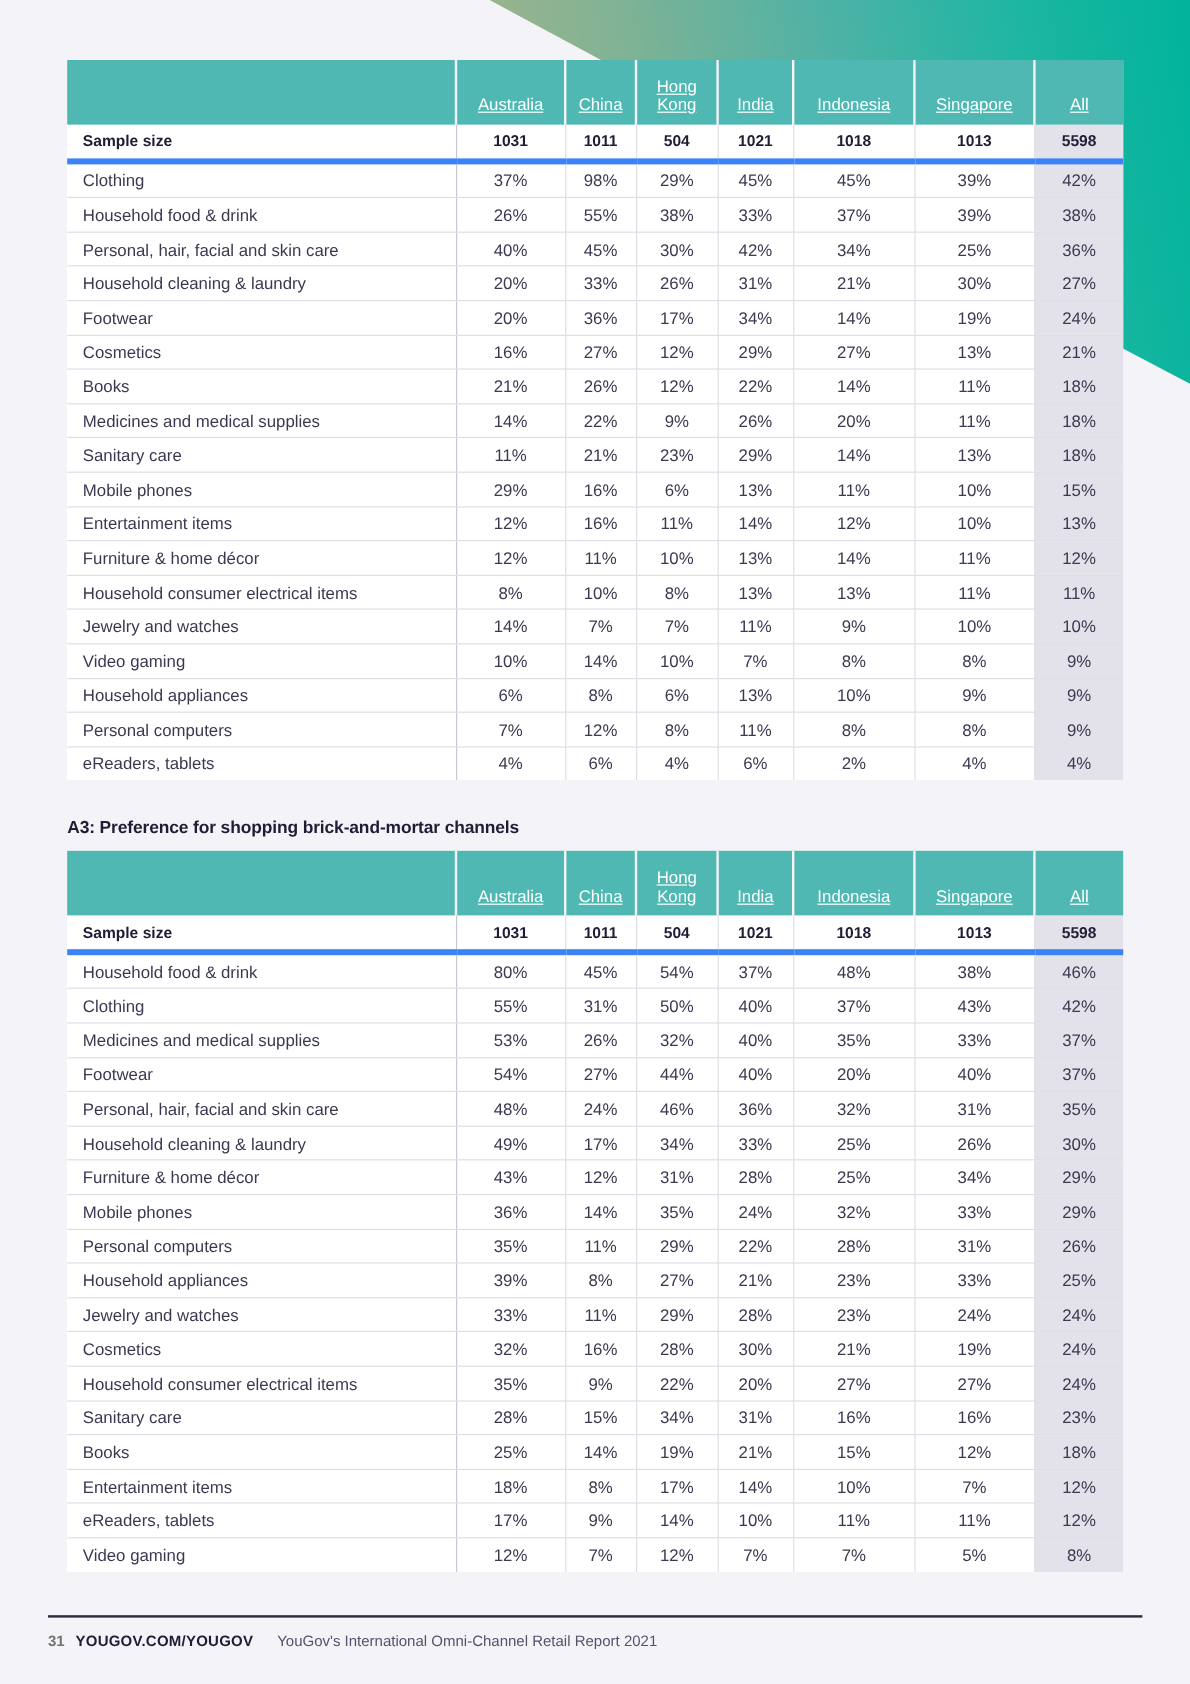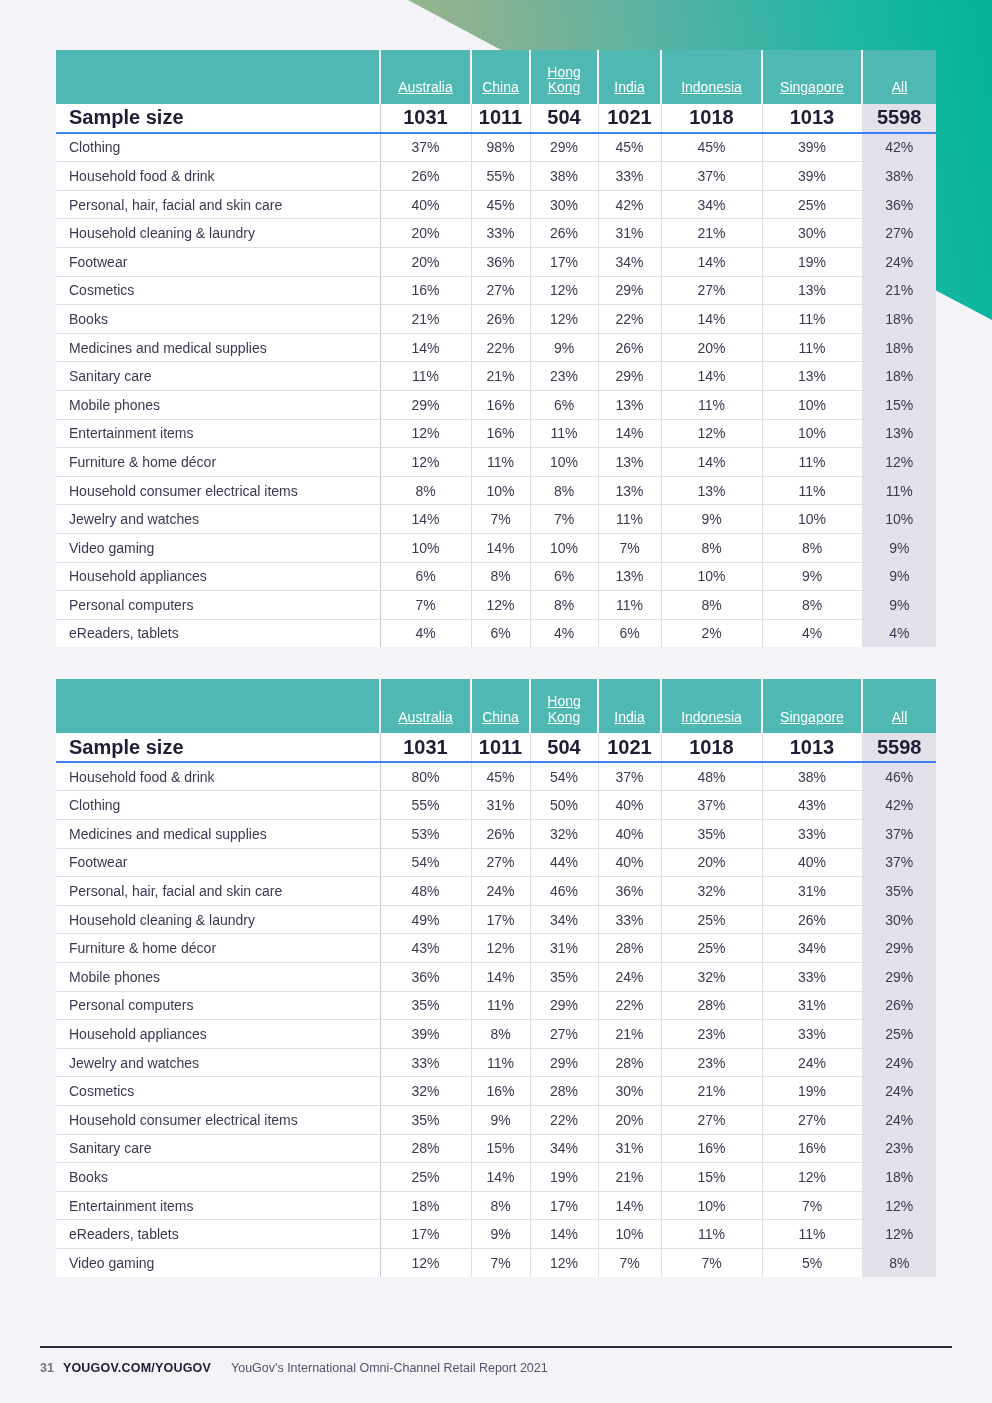--- a/index.html
+++ b/index.html
@@ -83,23 +83,23 @@
     border-right: 2px solid #F4F3F7;
   }
   thead th.th-last {
     border-right: none;
     margin-left: 18px;
   }
 
   
   tbody tr.samplesize td {
     font-weight: bold;
-    font-size: 20px;
+    font-size: 13px;
     color: #1F1D35;
-    border-bottom: 2px solid #3b82f6;
+    border-bottom: 5px solid #3b82f6;
   }
   tbody tr.samplesize td.cell-label {
     padding-left: 13px;
   }
 
   
   tbody td {
     font-size: 14px;
     color: #3B3950;
     text-align: center;
@@ -402,20 +402,21 @@
               <td>2%</td>
               <td>4%</td>
               <td class="cell-all">4%</td>
             </tr>
           </tbody>
       </table>
     </div>
   </section>
 
   <section class="section section-a3">
+    <h2 class="section-title">A3: Preference for shopping brick-and-mortar channels</h2>
     <div class="table-wrap">
       <table class="datatable">
         <colgroup>
           <col class="c-label">
             <col class="c-au">
             <col class="c-cn">
             <col class="c-hk">
           <col class="c-in">
             <col class="c-id">
             <col class="c-sg">

